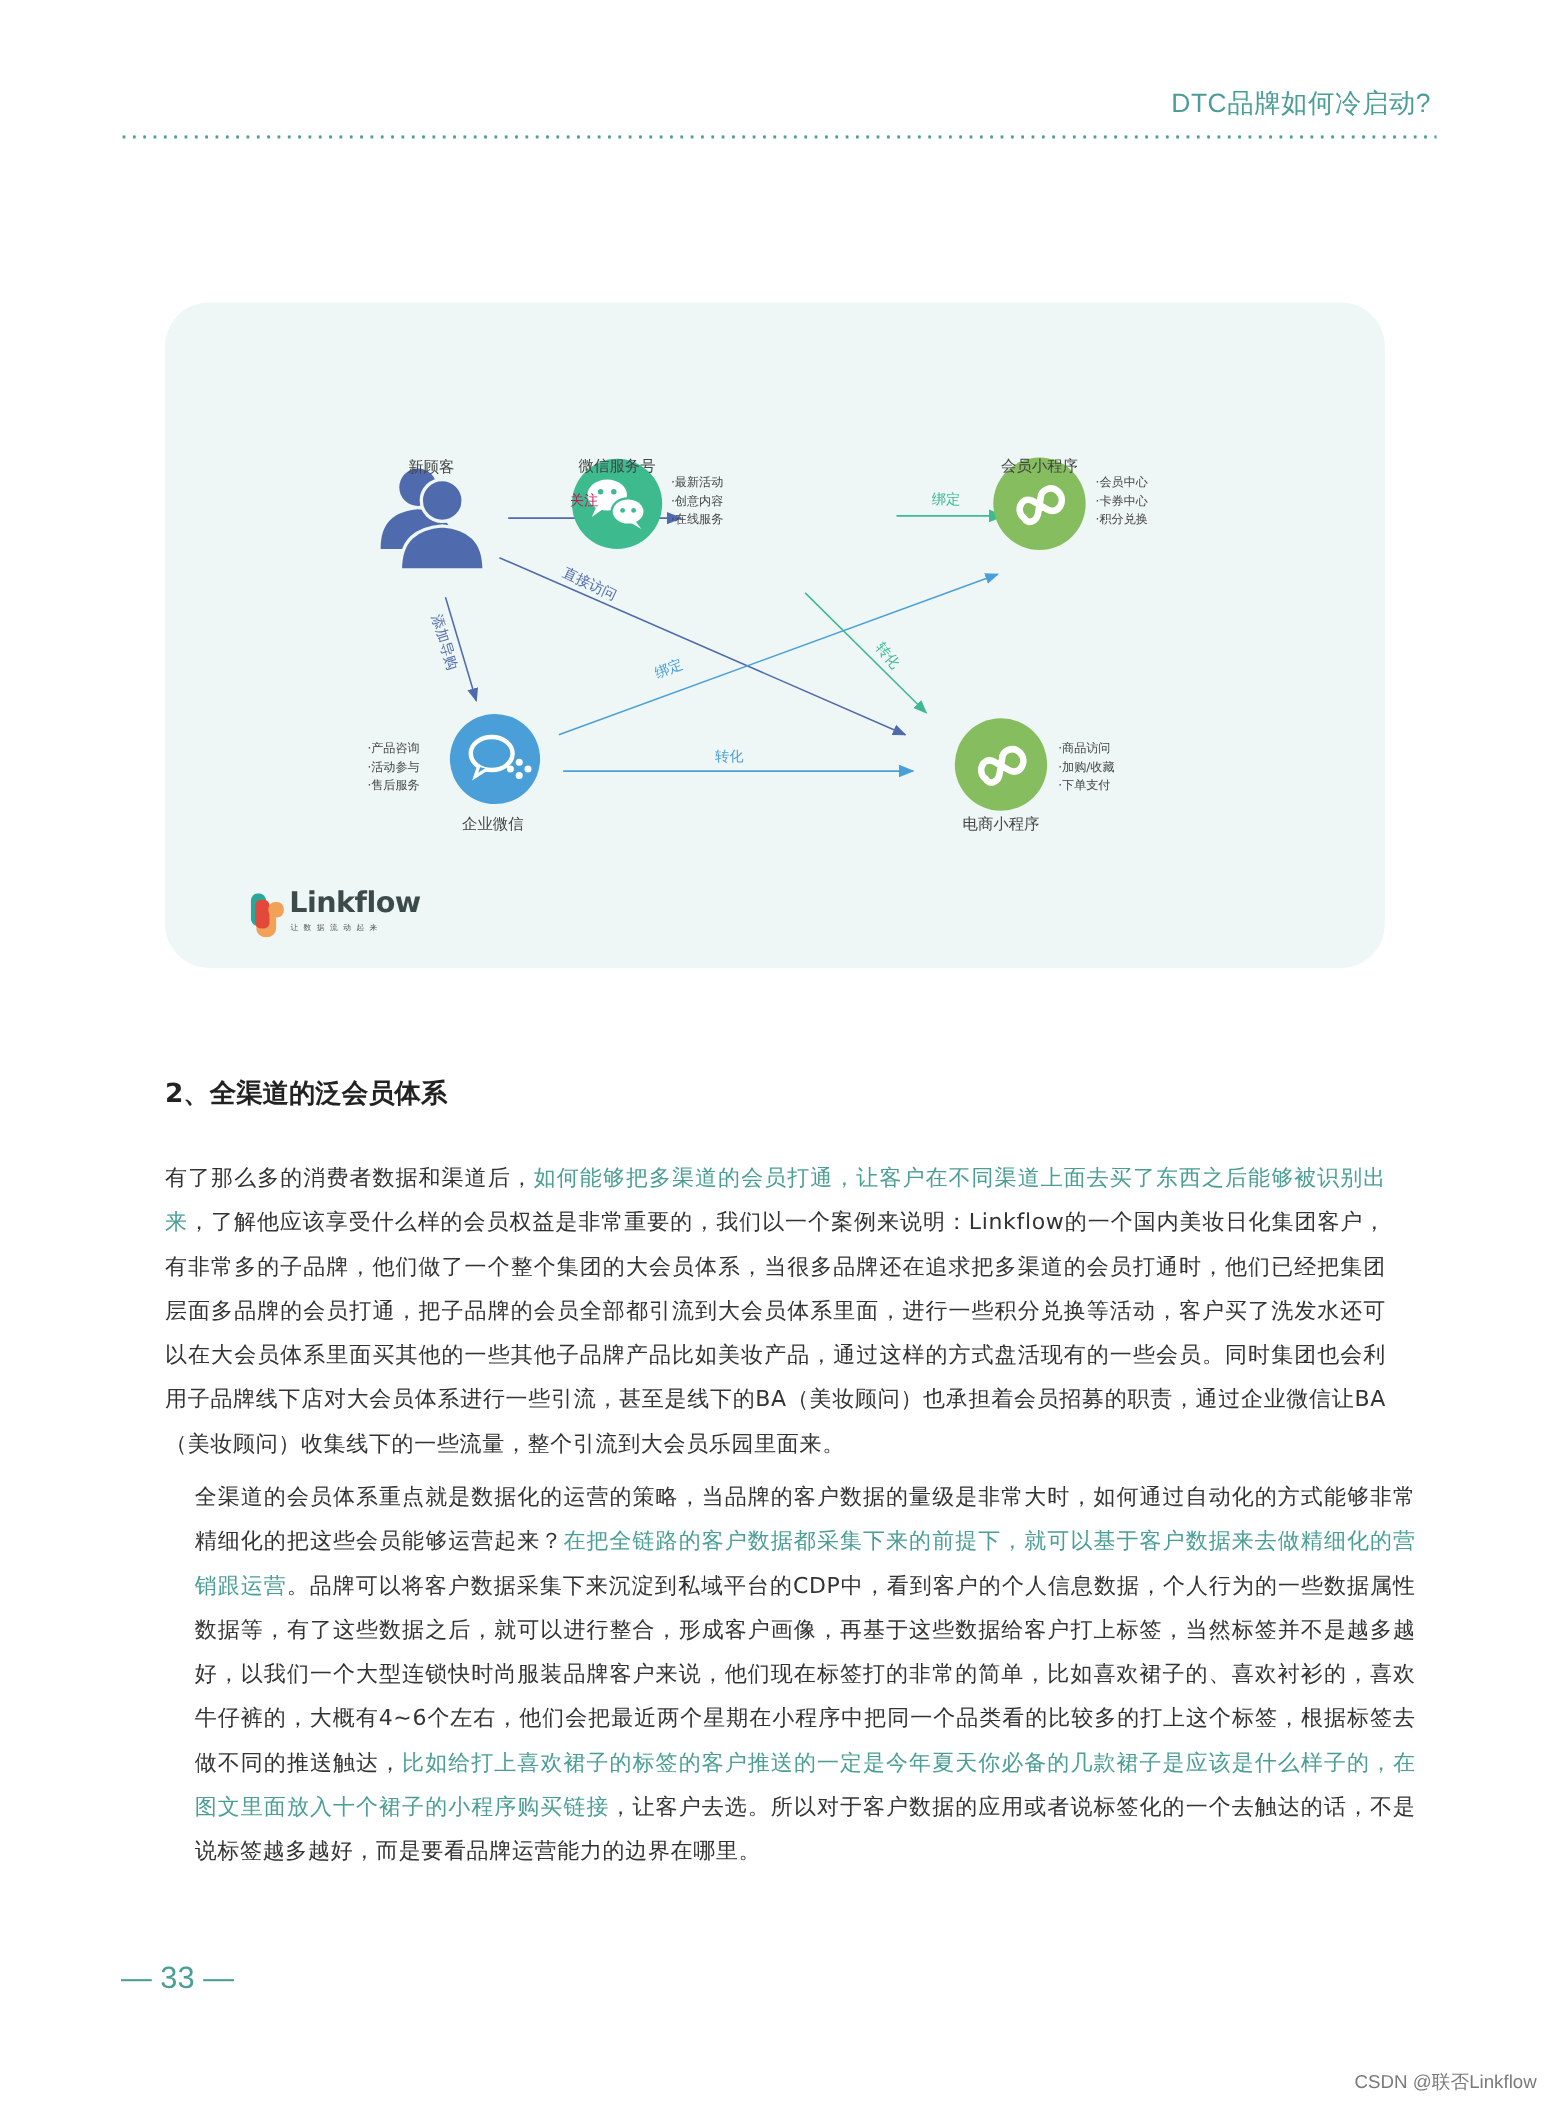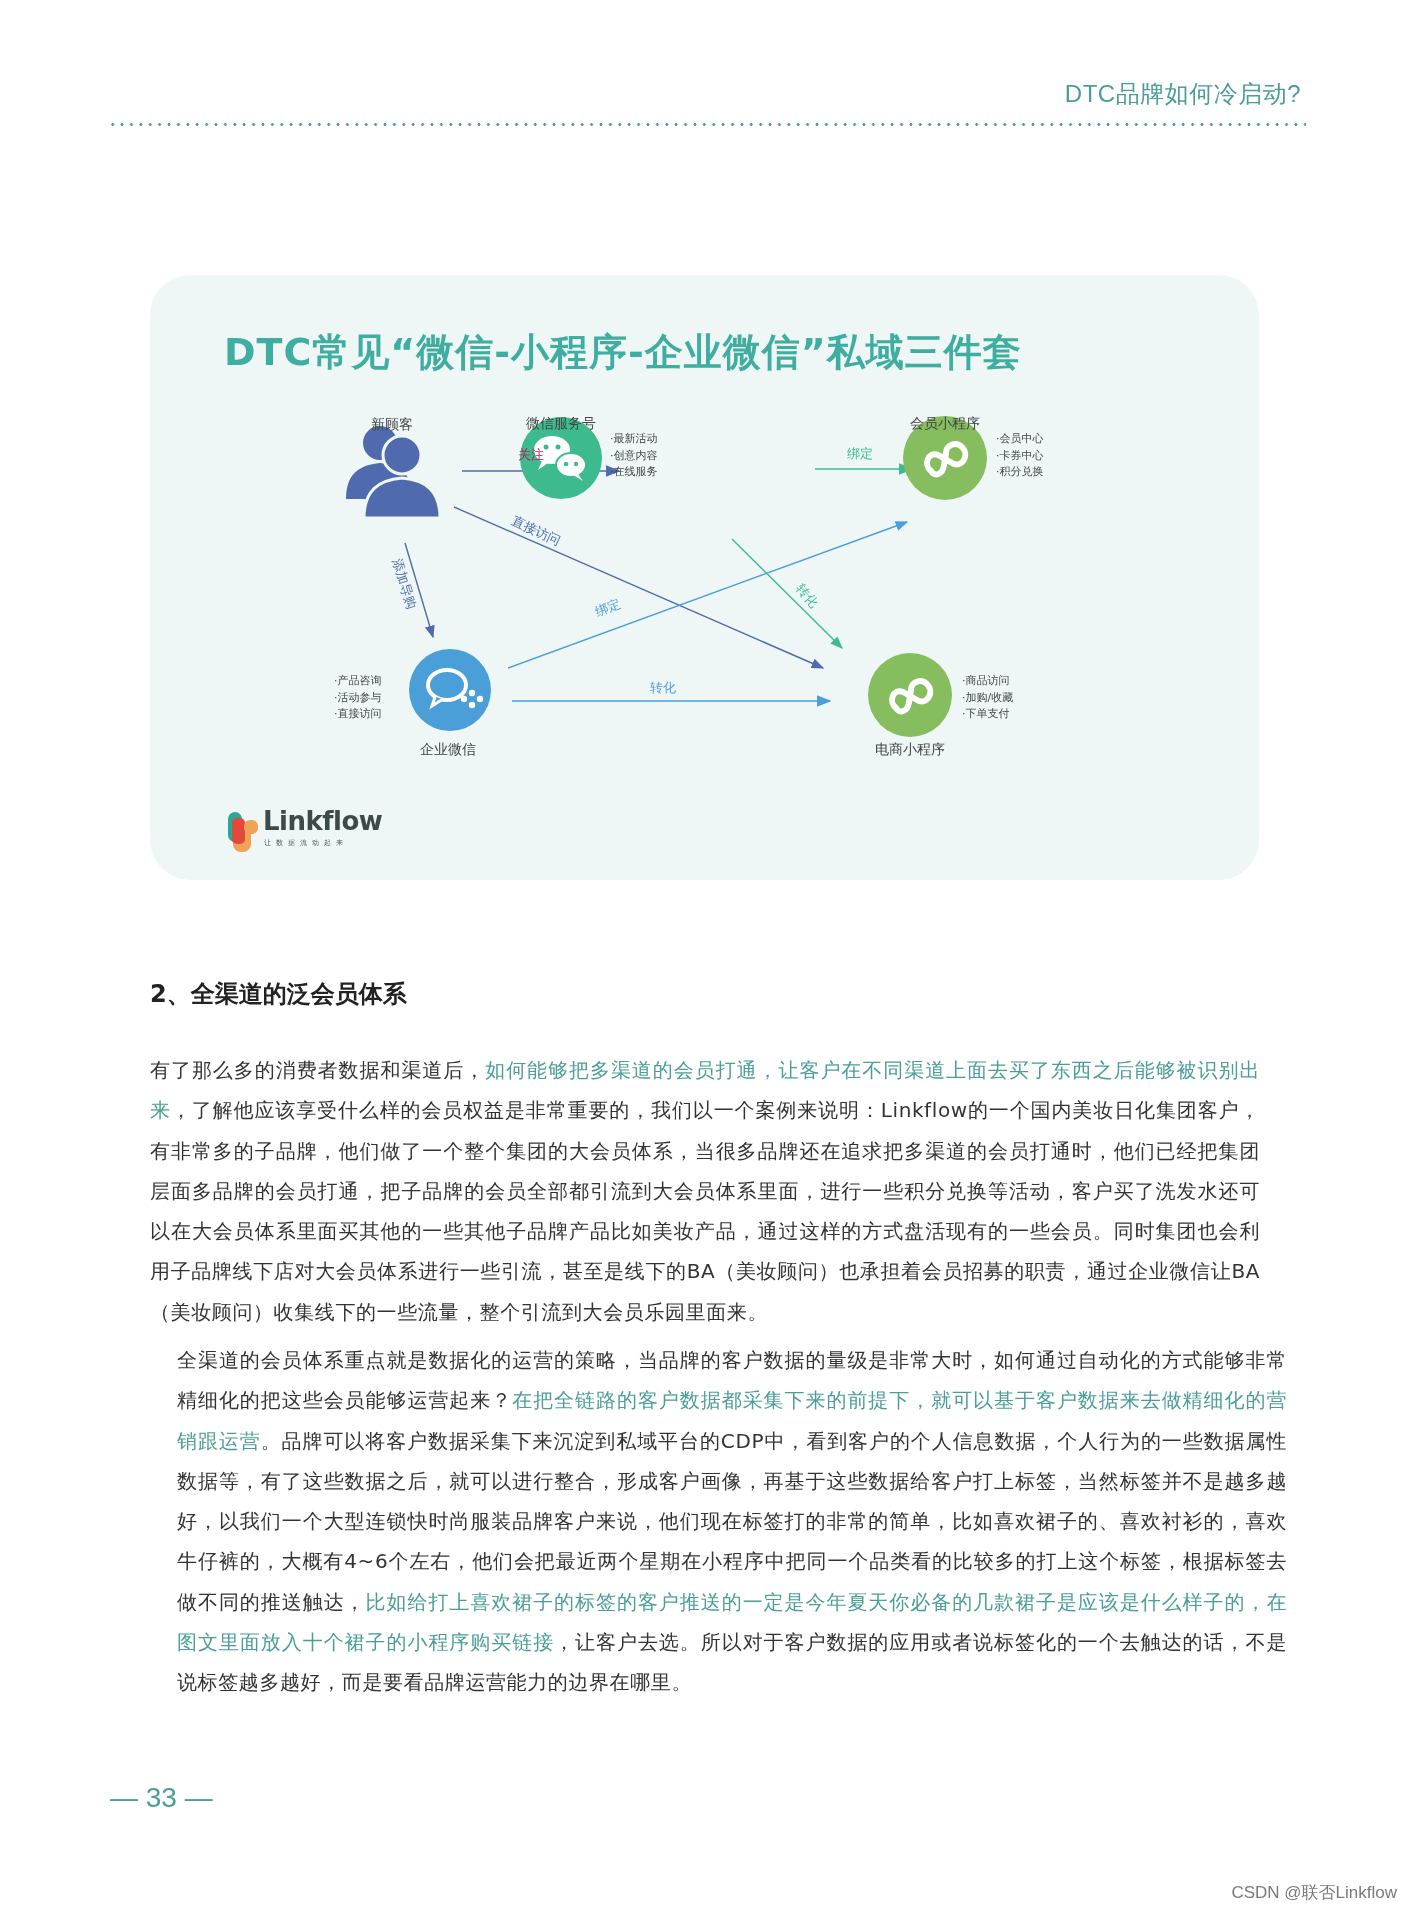--- a/index.html
+++ b/index.html
@@ -21,21 +21,20 @@
   .page-number{position:absolute;left:110px;top:1782px;font-size:28px;color:#4a9e96;white-space:nowrap;font-family:"Liberation Sans",sans-serif;text-align:center;}
   .watermark{position:absolute;right:14px;top:1881px;font-size:17px;color:#7a7a7a;font-family:"Liberation Sans",sans-serif;}
 </style>
 </head>
 <body>
 
 <div class="running-header">DTC品牌如何冷启动?</div>
 <div class="dotted-rule"></div>
 
 <div class="card">
-  <div class="card-title">DTC常见“微信-小程序-企业微信”私域三件套</div>
 
   <svg class="diagram" viewBox="0 0 1109 605">
     <defs>
       <marker id="ah-navy" viewBox="0 0 10 10" refX="9" refY="5" markerWidth="9" markerHeight="9" orient="auto">
           <path d="M0,1 L10,5 L0,9 z" fill="#4f6aad"></path>
         </marker>
       <marker id="ah-green" viewBox="0 0 10 10" refX="9" refY="5" markerWidth="9" markerHeight="9" orient="auto">
           <path d="M0,1 L10,5 L0,9 z" fill="#3dbb8f"></path>
         </marker>
       <marker id="ah-blue" viewBox="0 0 10 10" refX="9" refY="5" markerWidth="9" markerHeight="9" orient="auto">
@@ -103,21 +102,21 @@
     <div>·在线服务</div>
   </div>
   <div class="bullets" style="left:846px;top:156px;">
     <div>·会员中心</div>
     <div>·卡券中心</div>
     <div>·积分兑换</div>
   </div>
   <div class="bullets" style="left:184px;top:398px;">
     <div>·产品咨询</div>
     <div>·活动参与</div>
-    <div>·直接访问</div>
+    <div>·售后服务</div>
   </div>
   <div class="bullets" style="left:812px;top:398px;">
     <div>·商品访问</div>
     <div>·加购/收藏</div>
     <div>·下单支付</div>
   </div>
 
   <div class="edge-label" style="left:368px;top:171px;color:#be185d;">关注</div>
   <div class="edge-label" style="left:697px;top:170px;color:#3dbb8f;">绑定</div>
   <div class="edge-label" style="left:360px;top:247px;color:#4f6aad;transform:rotate(25deg);">直接访问</div>

